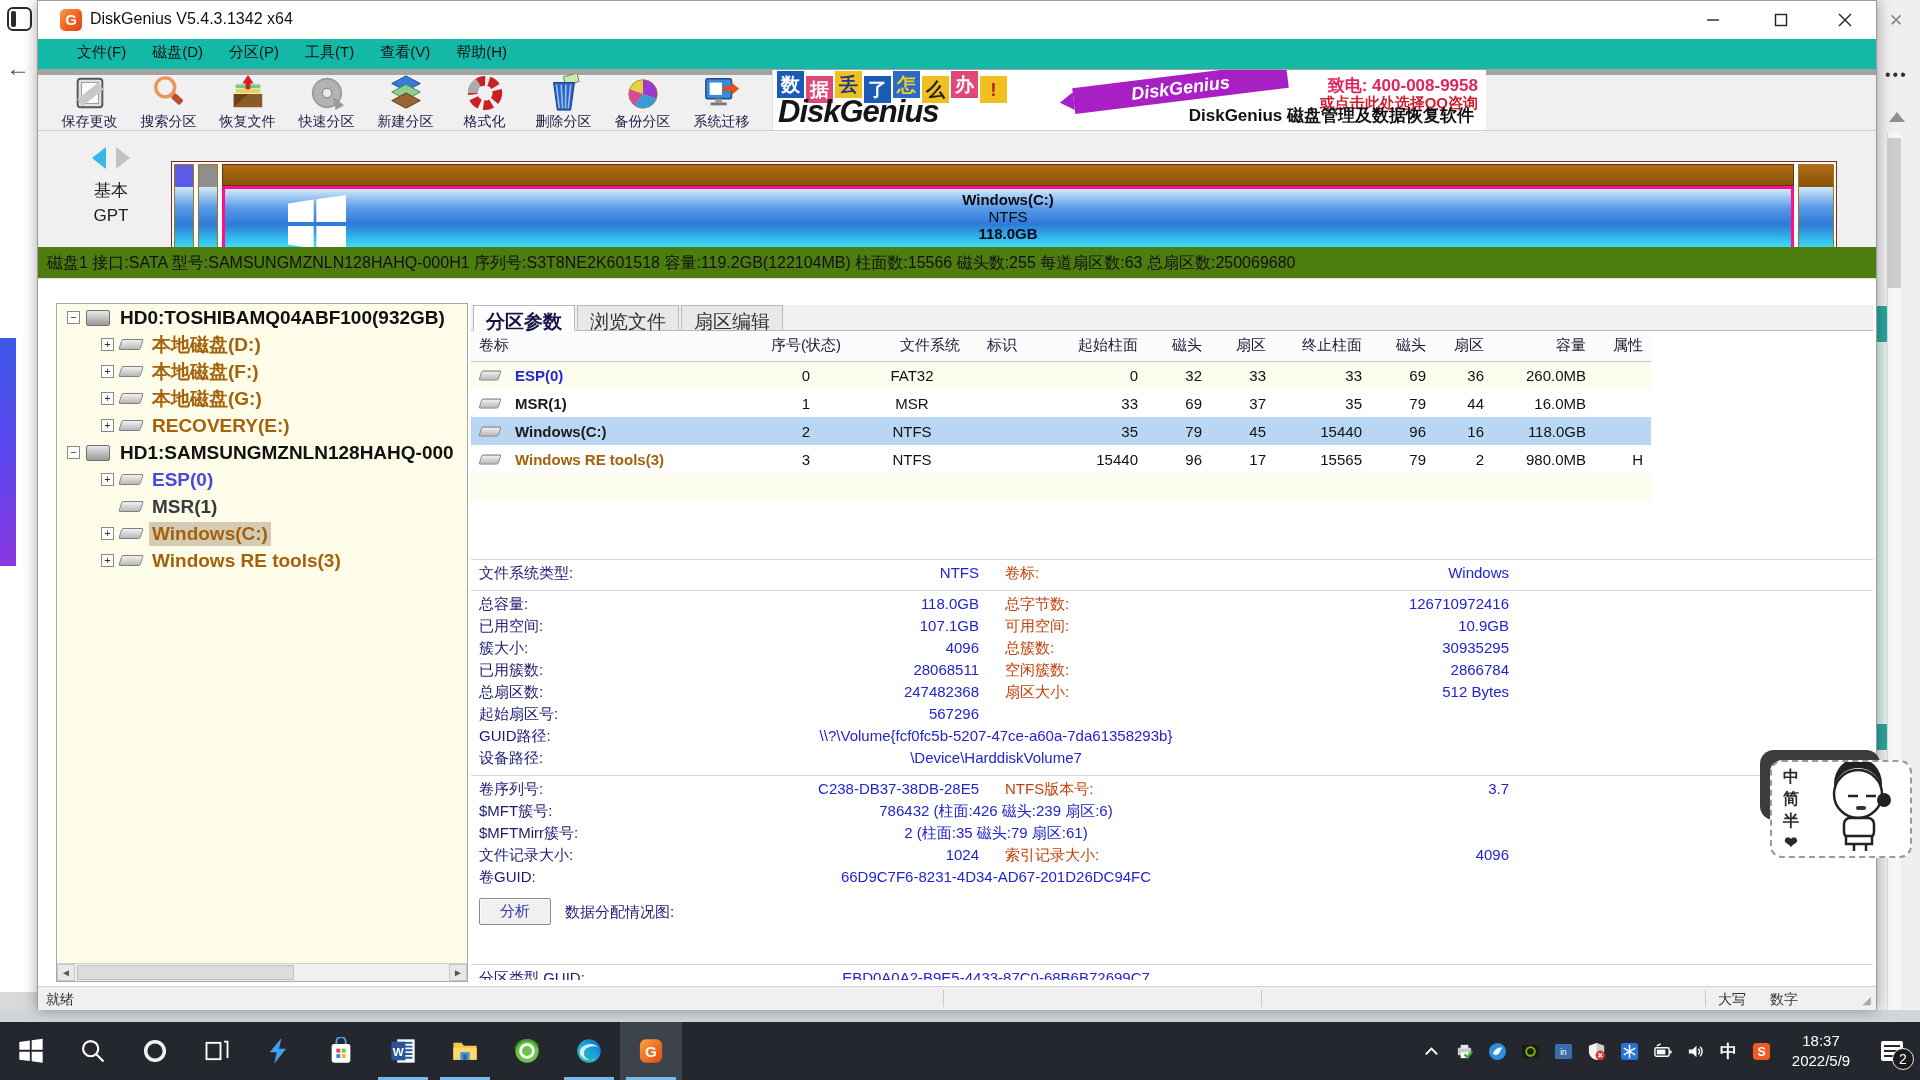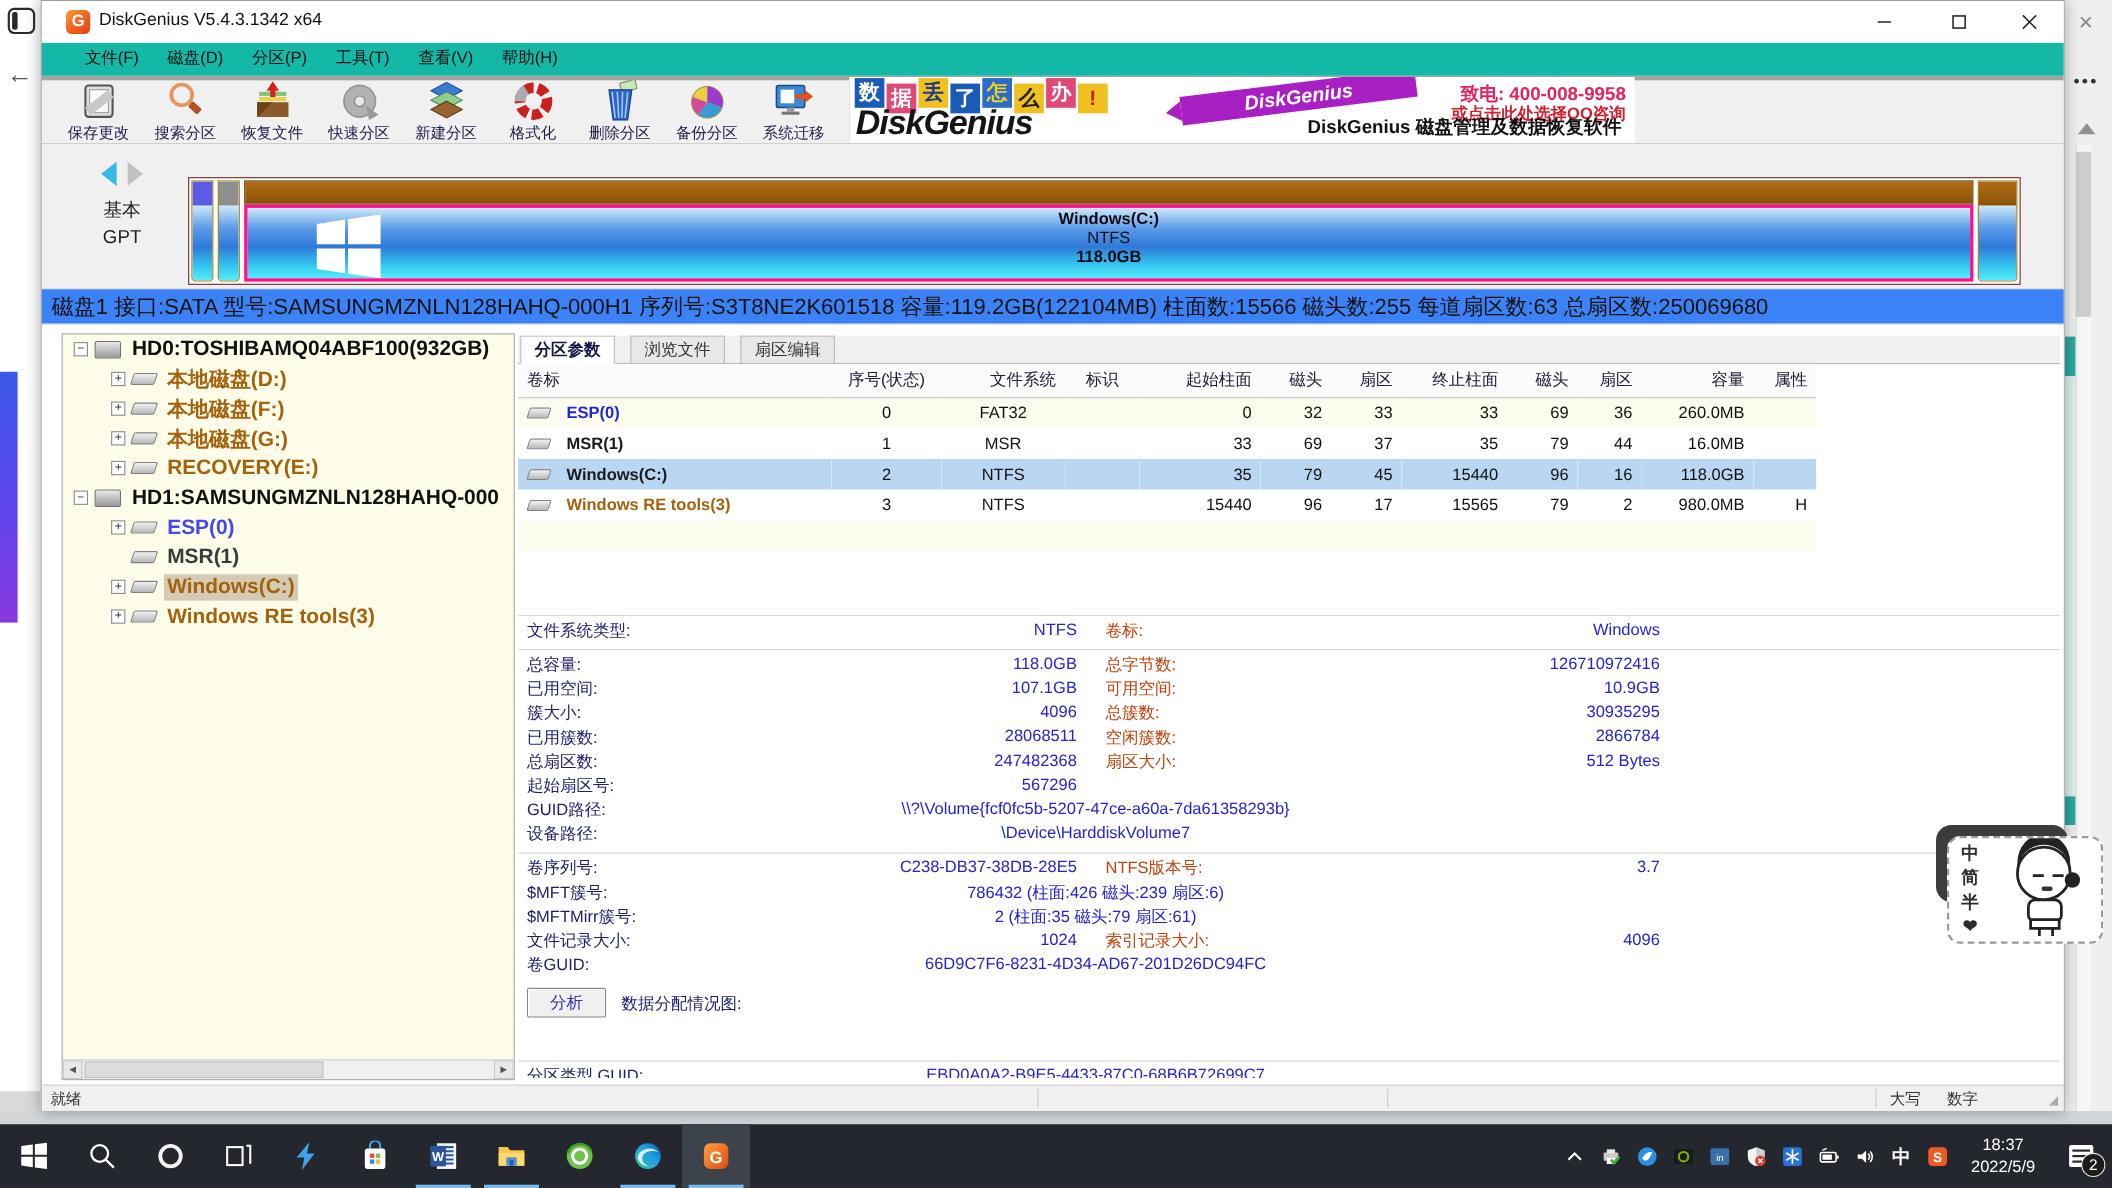--- a/index.html
+++ b/index.html
@@ -23,21 +23,21 @@
 #bottom-strip{position:absolute;left:0;top:1010px;width:1920px;height:12px;background:#d3d6d8}
 
 #app{position:absolute;left:37px;top:0;width:1840px;height:1010px;background:#fff;border:1px solid #9b9b9b;box-shadow:0 0 14px rgba(0,0,0,.35)}
 #titlebar{position:absolute;left:0;top:0;width:100%;height:38px;background:#fff}
 #app-logo{position:absolute;left:22px;top:8px;width:22px;height:22px;border-radius:5px;background:linear-gradient(135deg,#ff9a3c,#f06020 55%,#d8441a);color:#fff;font-weight:bold;font-size:15px;text-align:center;line-height:22px}
 #title-text{position:absolute;left:52px;top:9px;font-size:16px;color:#111;white-space:nowrap}
 .winbtn{position:absolute;top:4px;width:46px;height:30px;display:flex;align-items:center;justify-content:center}
 #btn-min{right:140px}#btn-max{right:72px}#btn-close{right:8px}
 #menubar{position:absolute;left:0;top:38px;width:100%;height:30px;background:#14b8a6;display:flex;align-items:flex-start;padding-left:26px}
 .menu-item{font-size:15px;color:#111;padding:4px 13px;cursor:default}
-#toolbar{position:absolute;left:0;top:68px;width:100%;height:62px;background:#f0f0f0;border-top:4px solid #a3a3a3;border-bottom:1px solid #cfcfcf;display:flex;align-items:center;padding-left:12px}
+#toolbar{position:absolute;left:0;top:68px;width:100%;height:62px;background:#f0f0f0;border-top:6px solid #a3a3a3;border-bottom:1px solid #cfcfcf;display:flex;align-items:center;padding-left:12px}
 .tbtn{width:79px;height:60px;display:flex;flex-direction:column;align-items:center;justify-content:center;gap:1px}
 .ticon{width:38px;height:38px}
 .ticon svg{width:100%;height:100%}
 .tlabel{font-size:14px;color:#1d1d46;white-space:nowrap}
 
 #ad{position:absolute;left:734px;top:69px;width:714px;height:60px;background:#fff;overflow:hidden;border-left:1px solid #e0e0e0}
 #ad .tiles{position:absolute;left:4px;top:1px;display:flex;gap:2px}
 #ad .tile{width:27px;height:27px;font-size:19px;font-weight:bold;text-align:center;line-height:27px}
 #ad .tile:nth-child(2n){transform:translateY(5px)}
 #ad .big{position:absolute;left:5px;bottom:0px;font-size:31px;font-weight:bold;font-style:italic;color:#151515;letter-spacing:-1px}
@@ -61,41 +61,41 @@
 #p-main{flex:1;display:flex;flex-direction:column}
 #p-main .cap{height:22px;background:linear-gradient(180deg,#b06c16,#8a5208);border:1px solid #5a3a06}
 #p-main .pbody{flex:1;border:3px solid #ff0f8e;background:linear-gradient(180deg,#cfe9fa 0%,#5a9ae8 30%,#2e7ad8 55%,#35c8f0 82%,#57ecfc 100%);position:relative}
 #p-main .winlogo{position:absolute;left:62px;top:6px;width:60px;height:58px}
 #p-main .ptext{position:absolute;left:0;top:2px;width:100%;text-align:center;color:#0a0a14}
 #p-main .ptext .l1{font-size:15px;font-weight:bold}
 #p-main .ptext .l2{font-size:15px}
 #p-main .ptext .l3{font-size:15px;font-weight:bold}
 #p-last{width:36px}
 
-#diskinfo{position:absolute;left:0;top:262px;width:100%;height:32px;background:#3b82f6;border-bottom:1px solid #dcdcdc;font-size:20px;color:#111;line-height:32px;padding-left:9px;white-space:nowrap}
+#diskinfo{position:absolute;left:0;top:246px;width:100%;height:32px;background:#4d7c0f;border-bottom:1px solid #dcdcdc;font-size:16px;color:#111;line-height:32px;padding-left:9px;white-space:nowrap}
 
 #main{position:absolute;left:0;top:294px;width:100%;height:691px;background:#fff}
 #tree{position:absolute;left:18px;top:8px;width:412px;height:679px;background:#fcfce8;border:1px solid #a8a8a8;overflow:hidden}
 .titem{height:27px;display:flex;align-items:center;white-space:nowrap}
 .exp{width:13px;height:13px;border:1px solid #8a8a8a;background:#fff;font-size:11px;line-height:11px;text-align:center;color:#333;margin-right:6px;flex:none}
 .exp.none{visibility:hidden}
 .nodeicon{flex:none;margin-right:7px}
 .icon-disk{width:24px;height:16px;background:linear-gradient(180deg,#e8e8e8,#9a9a9a);border:1px solid #707070;border-radius:2px}
 .icon-part{width:22px;height:11px;background:linear-gradient(180deg,#f2f2f2,#b8b8b8);border:1px solid #808080;border-radius:2px;transform:skewX(-18deg)}
 .tnode-label{font-size:19px;font-weight:bold;padding:1px 3px}
 .tc-black{color:#111}.tc-brown{color:#a5610b}.tc-blue{color:#4848e8}.tc-dark{color:#3a3a3a}
 .tnode-label.sel{background:#d5cbb4}
 #tree-hscroll{position:absolute;left:0;bottom:0;width:100%;height:18px;background:#f0f0f0;border-top:1px solid #cfcfcf;display:flex}
 #tree-hscroll .sbtn{width:18px;height:17px;background:#e8e8e8;border:1px solid #c8c8c8;color:#555;font-size:10px;line-height:16px;text-align:center}
 #tree-hscroll .strack{flex:1;position:relative}
 #tree-hscroll .sthumb{position:absolute;left:2px;top:1px;width:58%;height:15px;background:#dcdcdc;border:1px solid #c0c0c0}
 
 #rpanel{position:absolute;left:433px;top:10px;width:1402px;height:675px;overflow:hidden}
 #tabs{height:26px;background:#f0f0f0;border-bottom:1px solid #b8b8b8;display:flex;padding-left:2px}
-.tab{font-size:15px;padding:3px 12px 0 12px;color:#333;border:1px solid #b8b8b8;border-bottom:none;background:#e8e8e8;margin-right:14px}
+.tab{font-size:19px;padding:3px 12px 0 12px;color:#333;border:1px solid #b8b8b8;border-bottom:none;background:#e8e8e8;margin-right:2px}
 .tab.active{background:#fff;color:#14144a;position:relative;top:0px;border-bottom:1px solid #fff;margin-bottom:-1px;font-weight:bold}
 #ptable{border-collapse:collapse;table-layout:fixed;width:1180px;font-size:15px}
 #ptable th{height:30px;font-weight:normal;color:#20203a;background:#fbfbfb;border-bottom:1px solid #c8c8c8;padding:0 8px;white-space:nowrap;overflow:hidden}
 #ptable td{height:28px;padding:0 8px;white-space:nowrap;overflow:hidden;color:#111}
 tr.r-even{background:#fbfbee}
 tr.r-odd{background:#ffffff}
 tr.r-sel{background:#b9d7f3}
 td.c-start{color:#c000c0}
 td.c-end{color:#9b1b1b}
 .vol-cell{display:flex;align-items:center;gap:7px;font-weight:bold}

